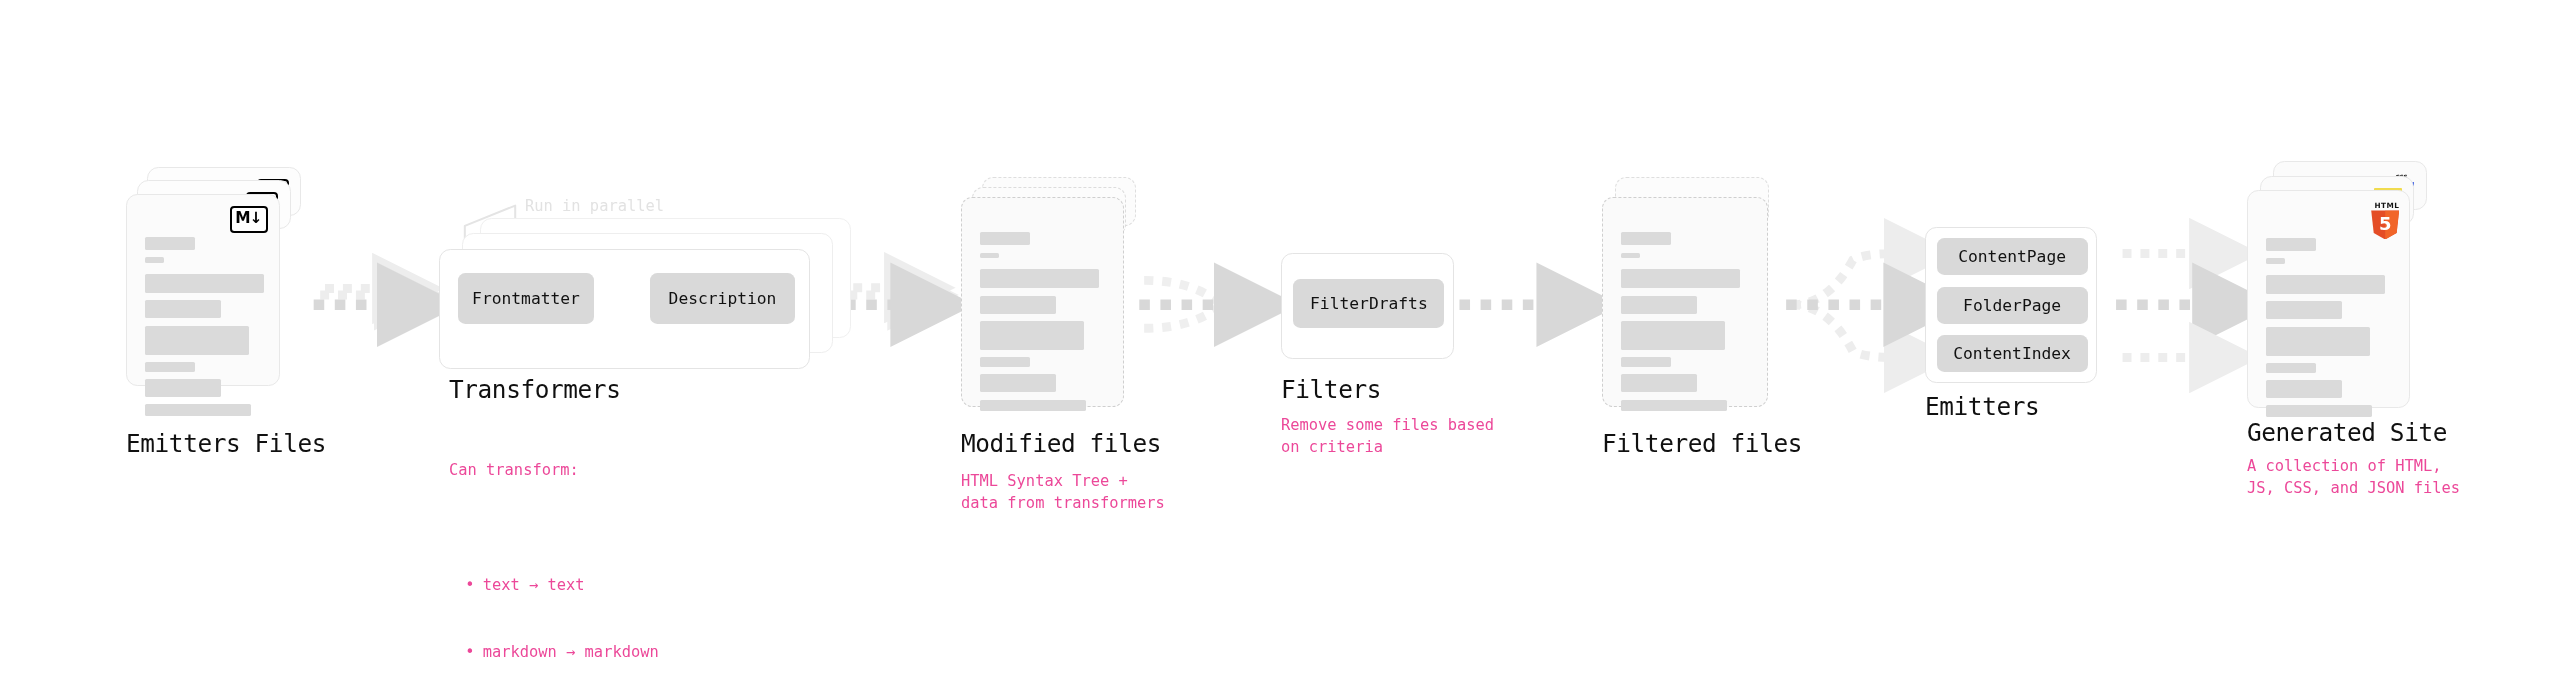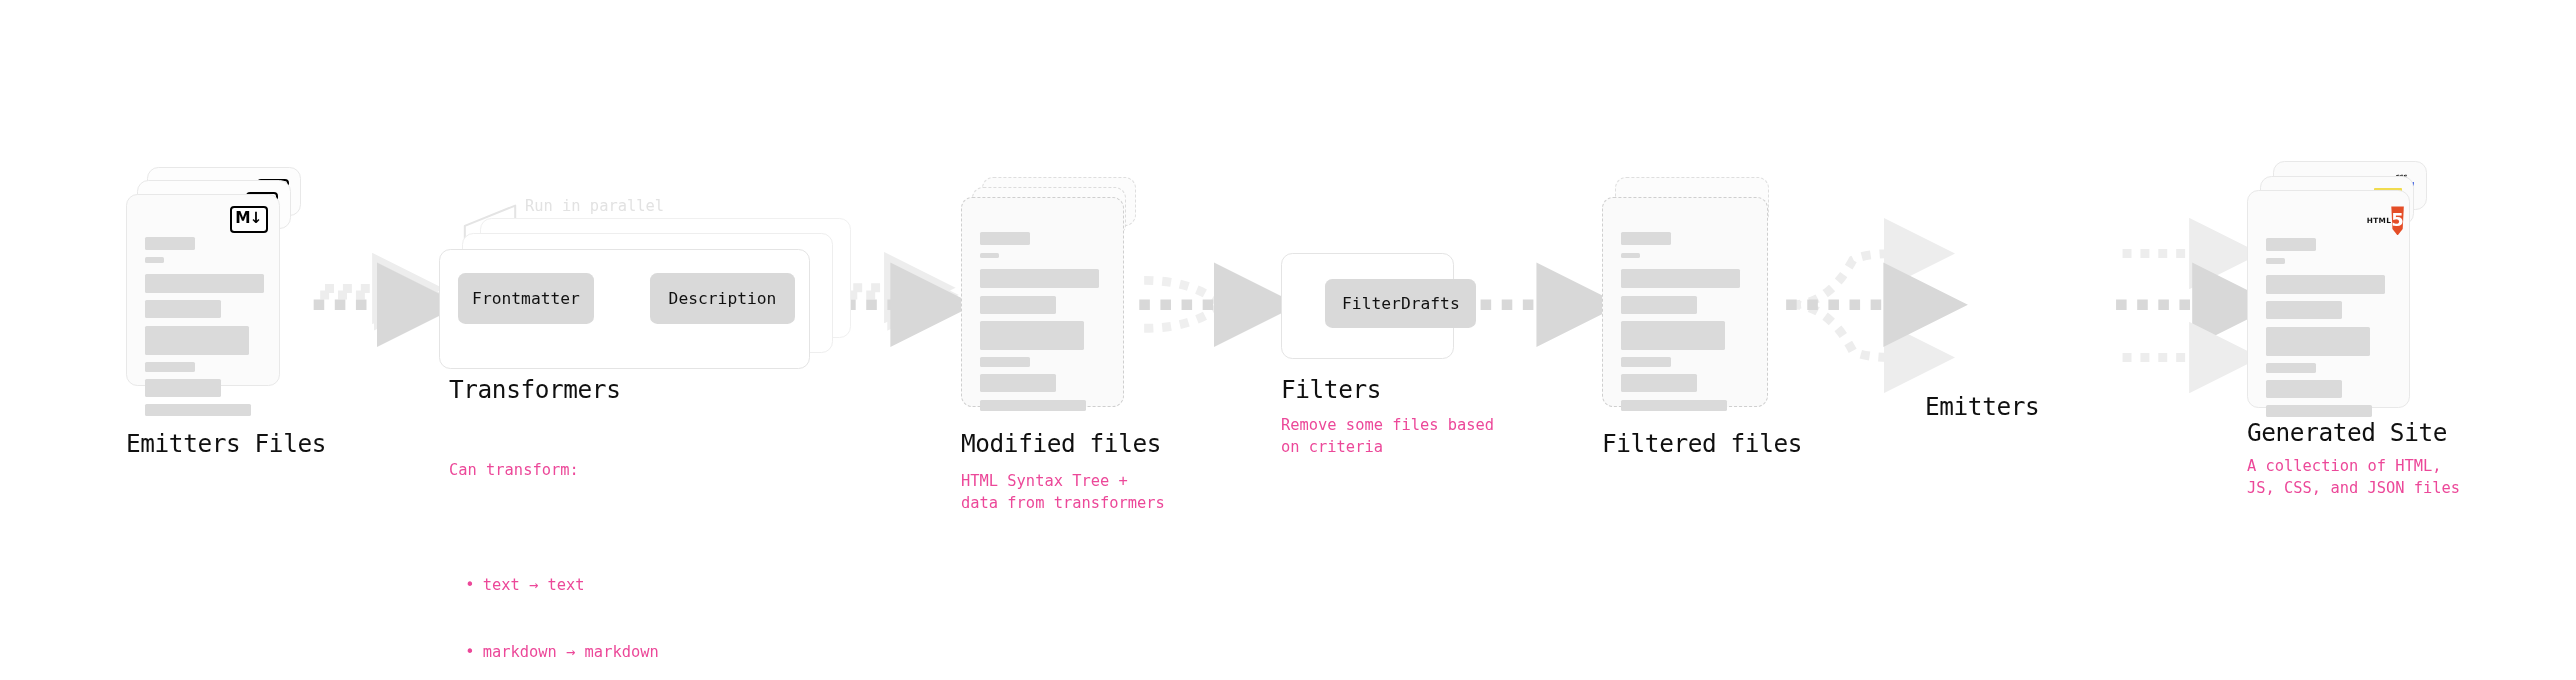--- a/index.html
+++ b/index.html
@@ -70,21 +70,21 @@
     color: #000;
     letter-spacing: -0.8px;
     line-height: 1;
   }
   .md-badge.small { width: 28px; height: 18px; border-width:2.4px; font-size: 12.2px; overflow:hidden;}
 
   .html5-badge {
     position: absolute;
     right: 9.8px; top: 11.4px;
     width: 32.5px; height: 37px;
-    display:flex; flex-direction:row; align-items:center;
+    display:flex; flex-direction:column; align-items:flex-end;
   }
   .html5-badge .h5word {
     font-family:"DejaVu Sans","Liberation Sans",sans-serif;
     font-size: 7.3px; font-weight: bold; color:#111; letter-spacing:0.4px;
     line-height:1; margin-bottom:0.8px;
   }
   .shield {
     width: 28px; height: 29px;
     background: #e44d26;
     clip-path: polygon(0% 0%, 100% 0%, 91% 78%, 50% 100%, 9% 78%);
@@ -310,21 +310,21 @@
         <div class="bar" style="width:76px; height:18px;"></div>
         <div class="bar" style="width:106px; height:11.4px;"></div>
       </div>
     </div>
   </div>
   <div class="caption-title" style="left:961px; top:429px;">Modified files</div>
   <div class="caption-sub" style="left:961px; top:470px;">HTML Syntax Tree +
 data from transformers</div>
 
   <div class="groupbox" style="left:1281px; top:253px; width:173px; height:106px;">
-    <div class="chip" style="left:11.4px; top:25px; width:151px; height:49px;margin-left:32px;">
+    <div class="chip" style="left:11.4px; top:25px; width:151px; height:49px;">
       <span>FilterDrafts</span>
     </div>
   </div>
   <div class="caption-title" style="left:1281px; top:375px;">Filters</div>
   <div class="caption-sub" style="left:1281px; top:414px;">Remove some files based
 on criteria</div>
 
   <div class="doc-stack" style="left:1602px; top:177px;">
     <div class="doc dashed" style="left:13px; top:0px; width:154px; height:49px; background:#fcfcfc; border-color:#dedede;"></div>
     <div class="doc dashed" style="left:0px; top:20.3px; width:166px; height:210px;">
@@ -335,20 +335,31 @@
         <div class="bar" style="width:76px; height:18px;"></div>
         <div class="bar" style="width:104px; height:29px;"></div>
         <div class="bar" style="width:50px; height:9.8px;"></div>
         <div class="bar" style="width:76px; height:18px;"></div>
         <div class="bar" style="width:106px; height:11.4px;"></div>
       </div>
     </div>
   </div>
   <div class="caption-title" style="left:1602px; top:429px;">Filtered files</div>
 
+  <div class="groupbox" style="left:1925px; top:227px; width:172px; height:156px;">
+    <div class="chip" style="left:10.6px; top:9.8px; width:151px; height:37px;">
+      <span>ContentPage</span>
+    </div>
+    <div class="chip" style="left:10.6px; top:59px; width:151px; height:37px;">
+      <span>FolderPage</span>
+    </div>
+    <div class="chip" style="left:10.6px; top:107px; width:151px; height:37px;">
+      <span>ContentIndex</span>
+    </div>
+  </div>
   <div class="caption-title" style="left:1925px; top:392px;">Emitters</div>
 
   <div class="doc-stack" style="left:2247px; top:161px;">
     <div class="doc" style="left:26px; top:0px; width:154px; height:49px;">
       <div class="css3-badge">
         <span class="cssword">CSS</span>
         <span class="cssbar"></span>
       </div>
     </div>
     <div class="doc" style="left:13px; top:14.6px; width:154px; height:49px;">

